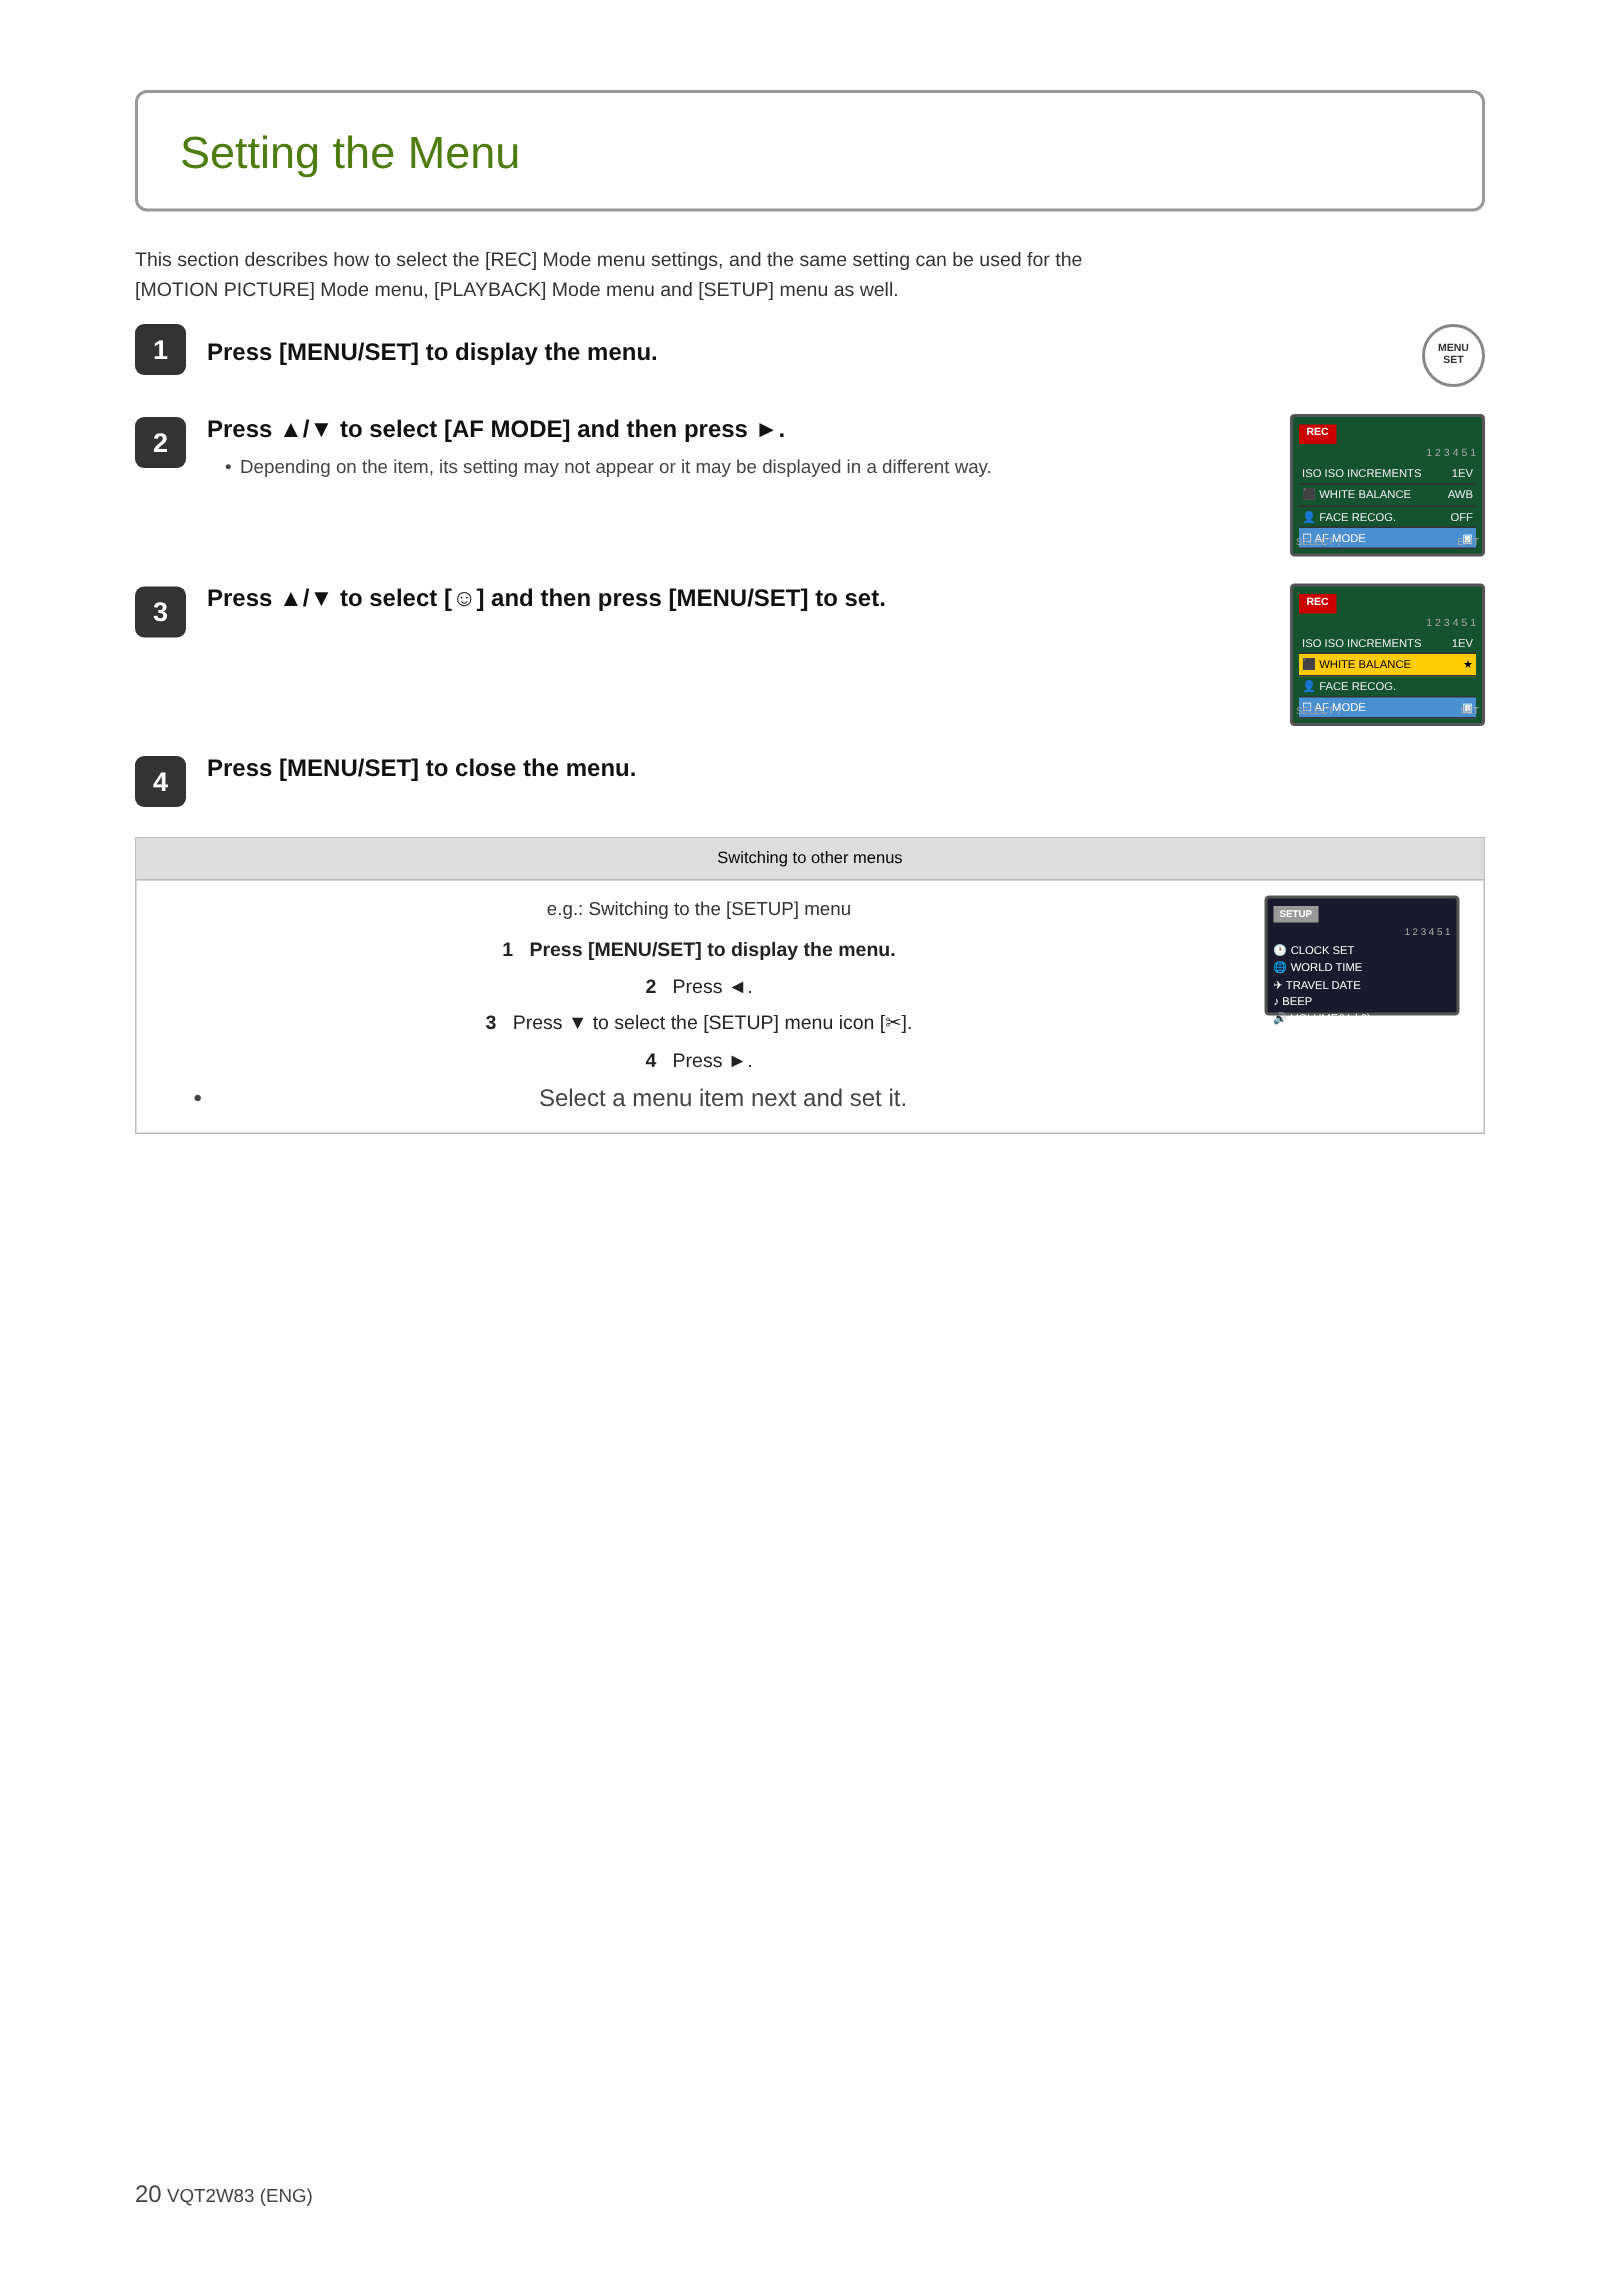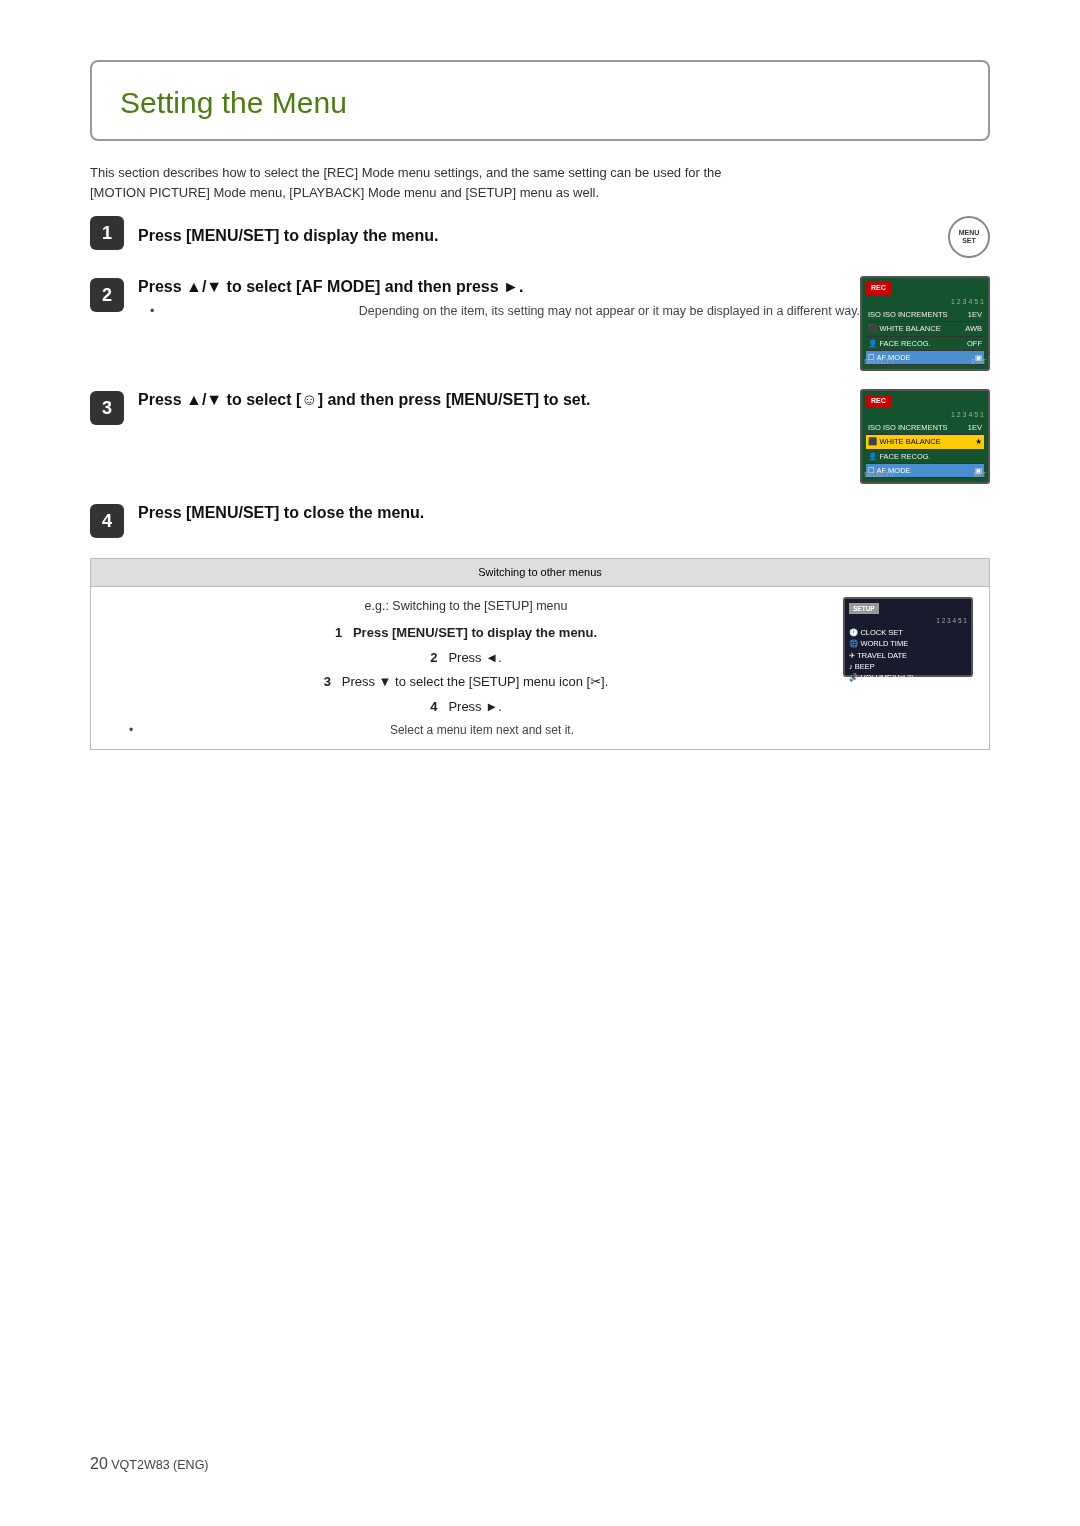--- a/index.html
+++ b/index.html
@@ -76,21 +76,20 @@
     .step-note {
       font-size: 12.5px;
       color: #444;
       margin-top: 4px;
       padding-left: 12px;
     }
     .step-note li {
       list-style: none;
       padding-left: 10px;
       position: relative;
-      text-align: right;
     }
     .step-note li::before {
       content: '•';
       position: absolute;
       left: 0;
     }
     .step-with-image {
       display: flex;
       align-items: flex-start;
       width: 100%;
@@ -189,21 +188,21 @@
     }
     .sub-step {
       margin-bottom: 5px;
       font-size: 13px;
       color: #222;
     }
     .sub-step strong {
       font-weight: bold;
     }
     .sub-step-note {
-      font-size: 12px;
+      font-size: 16px;
       color: #444;
       padding-left: 22px;
       margin-top: 2px;
     }
     .sub-step-note li {
       list-style: none;
       padding-left: 10px;
       position: relative;
     }
     .sub-step-note li::before {

